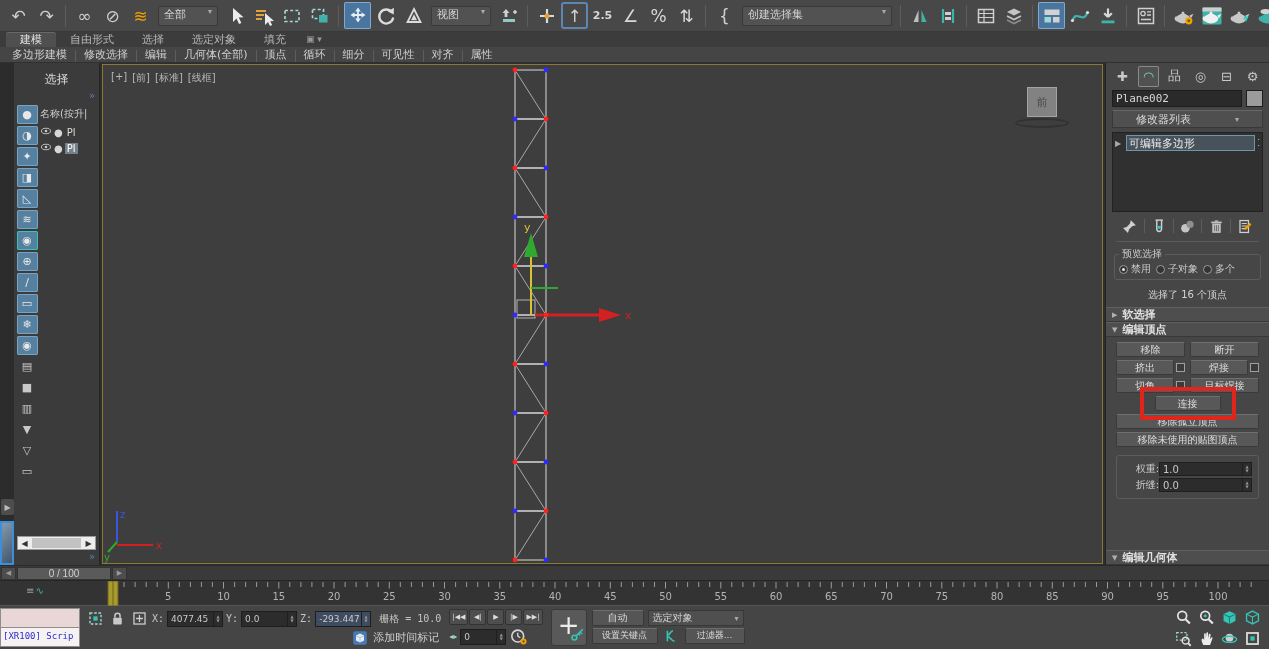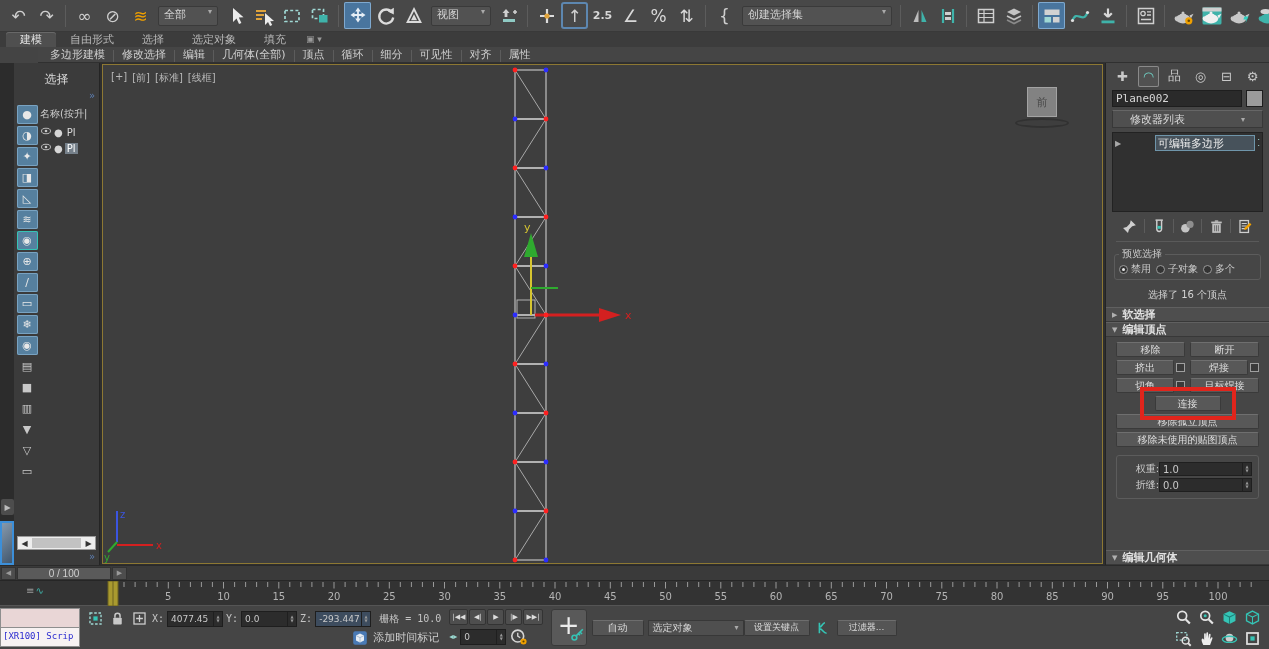--- a/index.html
+++ b/index.html
@@ -15,21 +15,21 @@
 .c-orange{color:#f0a000;}.c-snap{color:#d8d8d8;}.c-snap2{color:#d8d8d8;}
 .tsep{width:1px;height:22px;background:#5c5c5c;margin:0 4px;flex:none;}
 .tdd{height:20px;width:60px;flex:none;background:#525252;border:1px solid #3a3a3a;border-radius:2px;display:flex;justify-content:space-between;padding:0 5px;margin:0 3px;font-size:11px;color:#d4d4d4;overflow:hidden;}
 .tdd.wide{width:150px;}
 .dd-ar{font-size:8px;color:#aaa;margin-left:4px;}
 
 #ribbon-tabs{height:15px;background:#3c3c3c;display:flex;align-items:flex-end;padding:0 6px;}
 .rtab{padding:0 14px;font-size:11px;line-height:15px;color:#b9b9b9;}
 .rtab.active{background:#4f4f4f;color:#e3e3e3;border-radius:3px 3px 0 0;box-shadow:inset 0 1px 0 #686868;}
 .rtab-ov{color:#9a9a9a;font-size:9px;line-height:15px;padding:0 6px;}
-#ribbon-sub{height:16px;background:#454545;border-bottom:1px solid #303030;display:flex;align-items:flex-end;padding:0 4px;margin-left:38px;}
+#ribbon-sub{height:16px;background:#454545;border-bottom:1px solid #303030;display:flex;align-items:flex-end;padding:0 4px;}
 .rsub{padding:0 8px;font-size:11px;color:#d0d0d0;line-height:15px;white-space:nowrap;}
 .rsep{width:1px;height:12px;background:#5c5c5c;}
 
 #workspace{height:502px;display:flex;background:#2e2e2e;}
 #left-strip{width:14px;flex:none;background:#2c2c2c;position:relative;}
 #layout-arrow{position:absolute;left:1px;top:436px;width:13px;height:16px;background:#4d4d4d;border-radius:2px;color:#bbb;font-size:8px;display:flex;align-items:center;justify-content:center;}
 #layout-thumb{position:absolute;left:0;top:458px;width:14px;height:44px;border:2px solid #3c8fd9;background:linear-gradient(135deg,#8699ac,#41576e);}
 
 #explorer{width:86px;flex:none;background:#3b3b3b;border-right:1px solid #242424;display:flex;flex-direction:column;position:relative;overflow:hidden;}
 .ex-title{text-align:center;color:#dcdcdc;font-size:12px;padding-top:8px;}
@@ -58,25 +58,25 @@
 .vc-ring{width:54px;height:10px;margin:1px auto 0 auto;border:2px solid #2f2f2f;border-radius:50%;}
 #vp-svg{position:absolute;left:0;top:0;}
 
 #cpanel{width:164px;flex:none;background:#464646;border-left:1px solid #242424;display:flex;flex-direction:column;font-size:11px;overflow:hidden;}
 .cp-tabs{height:26px;display:flex;align-items:center;padding:0 6px;gap:5px;}
 .cp-tab{width:21px;height:21px;display:flex;align-items:center;justify-content:center;color:#c9c9c9;font-size:13px;}
 .cp-tab.active{background:#515151;box-shadow:inset 0 0 0 1px #8a8a8a;border-radius:2px;color:#6fd0c4;}
 .cp-name-row{display:flex;align-items:center;padding:1px 6px 3px 6px;gap:4px;}
 .cp-name{flex:1;height:17px;background:#2a2a2a;border:1px solid #1e1e1e;color:#d8d8d8;font-size:11px;line-height:16px;padding-left:3px;font-family:"DejaVu Sans Mono",monospace;}
 .cp-swatch{width:17px;height:17px;background:#9b9b9b;border:1px solid #1e1e1e;}
-.cp-dd{height:18px;margin:0 6px 4px 6px;background:#4f4f4f;border:1px solid #383838;border-top-color:#666;display:flex;align-items:center;justify-content:space-between;padding:0 17px;color:#d8d8d8;}
+.cp-dd{height:18px;margin:0 6px 4px 6px;background:#4f4f4f;border:1px solid #383838;border-top-color:#666;display:flex;align-items:center;justify-content:space-between;padding:0 23px;color:#d8d8d8;}
 .cp-stack{height:80px;margin:0 6px;background:#303030;border:1px solid #222;padding:2px;}
 .cp-stack-row{display:flex;align-items:center;height:16px;}
 .cp-arrow{width:11px;color:#a8a8a8;font-size:8px;}
-.cp-stack-item{flex:1;border:1px solid #6f95aa;background:#47525b;color:#eee;padding:0 2px;height:16px;line-height:15px;margin-left:29px;}
+.cp-stack-item{flex:1;border:1px solid #6f95aa;background:#47525b;color:#eee;padding:0 2px;height:16px;line-height:15px;}
 .cp-sub{color:#9fd8d4;font-size:9px;margin-left:2px;}
 .cp-tools{height:24px;display:flex;align-items:center;gap:4px;padding:0 8px;margin:2px 6px 0 6px;}
 .cp-tool{width:20px;height:20px;display:flex;align-items:center;justify-content:center;}
 .cp-tsep{width:1px;height:14px;background:#5c5c5c;}
 .cp-div{height:1px;background:#5a5a5a;margin:3px 10px;}
 .cp-group{margin:2px 8px;border:1px solid #5c5c5c;border-radius:3px;padding:1px 4px 3px 4px;}
 .cp-group legend{font-size:10px;color:#ccc;padding:0 3px;}
 .cp-radios{display:flex;align-items:center;gap:3px;white-space:nowrap;}
 .radio{width:9px;height:9px;border:1px solid #9a9a9a;border-radius:50%;background:#333;flex:none;position:relative;}
 .radio.sel::after{content:"";position:absolute;left:2px;top:2px;width:3px;height:3px;border-radius:50%;background:#e8e8e8;}
@@ -128,21 +128,21 @@
 #playback{flex:none;display:flex;flex-direction:column;justify-content:space-between;margin-left:2px;padding:1px 0;}
 .pb-row{display:flex;gap:1px;}
 .pbtn{min-width:17px;height:16px;background:#4e4e4e;border:1px solid #333;border-radius:2px;color:#dcdcdc;font-size:7px;display:flex;align-items:center;justify-content:center;padding:0 2px;white-space:nowrap;}
 .pb-row2{display:flex;align-items:center;gap:3px;}
 .pb-mini{color:#9ad8d0;font-size:8px;}
 .cfield.frame{width:46px;}
 #keys{flex:none;display:flex;gap:5px;margin-left:2px;align-items:center;}
 .setkey-btn{width:36px;height:37px;background:#595959;border:1px solid #393939;border-radius:3px;position:relative;display:flex;align-items:center;justify-content:center;}
 .setkey-btn .plus{font-size:26px;color:#ececec;margin-top:-5px;}
 .setkey-btn .ksvg{position:absolute;right:0;bottom:0;}
-.keys-col{display:flex;flex-direction:row;justify-content:center;height:37px;}
+.keys-col{display:flex;flex-direction:column;justify-content:center;height:37px;}
 .keys-row{display:flex;align-items:center;gap:4px;}
 .kbtn{height:16px;background:#555;border:1px solid #383838;border-top-color:#6d6d6d;border-radius:2px;color:#dcdcdc;font-size:10px;padding:0 6px;white-space:nowrap;}
 .kbtn.auto{width:52px;}
 .kbtn.setk{width:66px;font-size:9px;padding:0 2px;}
 .kbtn.filt{width:60px;font-size:9px;}
 .kdd{width:96px;height:16px;background:#4f4f4f;border:1px solid #383838;display:flex;align-items:center;justify-content:space-between;padding:0 4px;color:#d4d4d4;font-size:10px;white-space:nowrap;overflow:hidden;}
 #nav{margin-left:auto;align-self:center;display:grid;grid-template-columns:repeat(4,21px);grid-auto-rows:19px;gap:2px;margin-right:2px;}
 .nbtn{display:flex;align-items:center;justify-content:center;}
 </style>
 </head>

